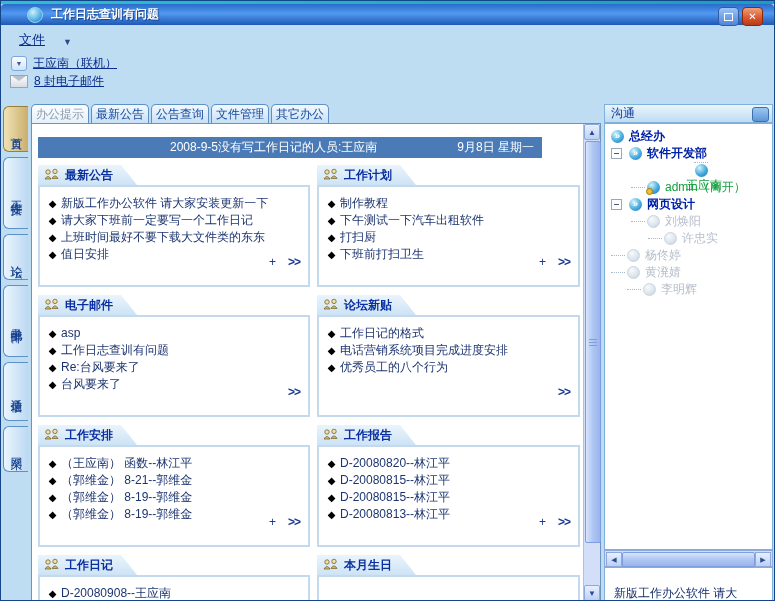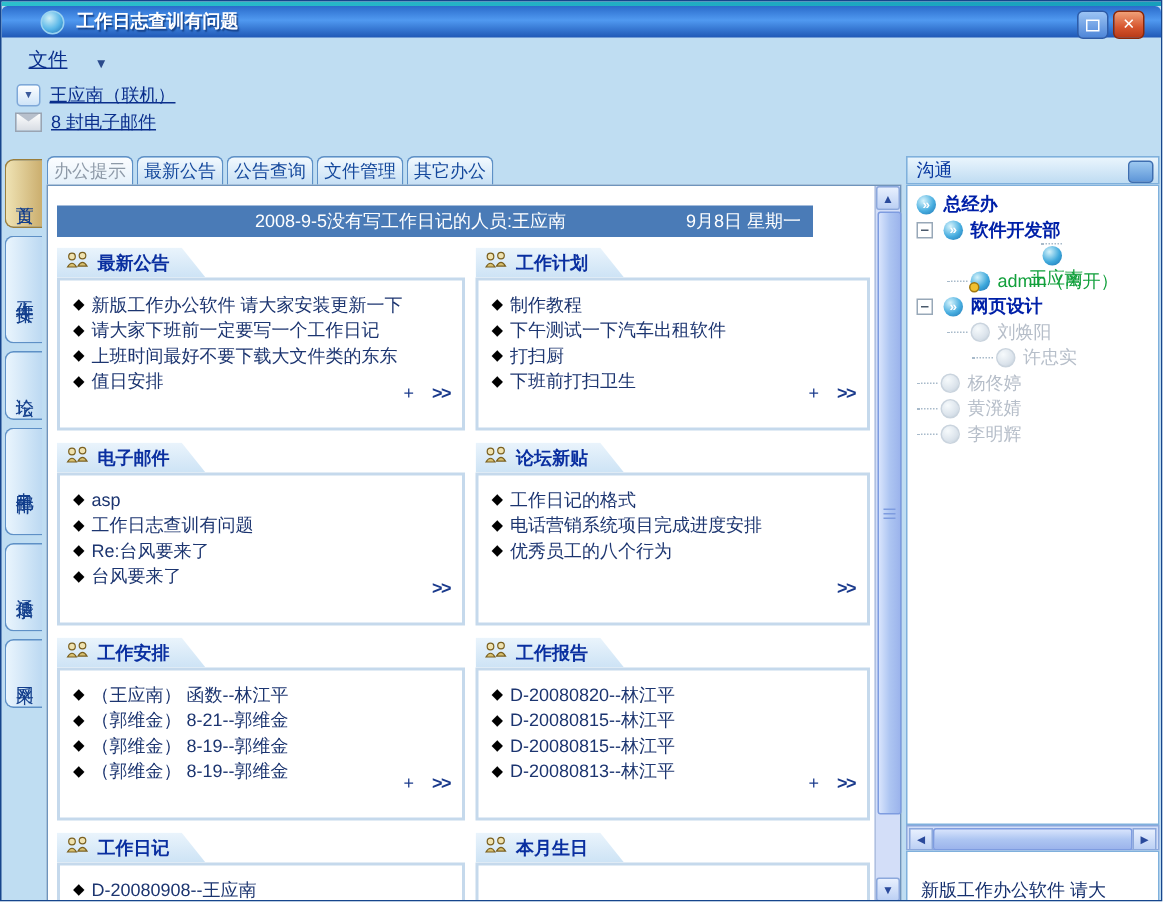--- a/index.html
+++ b/index.html
@@ -465,21 +465,21 @@
         <div class="trow t-user-offline" style="padding-left: 6px;">
           <span class="dots" style="width: 14px;"></span>
           <span class="globe off"></span>
           <span class="lbl">杨佟婷</span>
         </div>
         <div class="trow t-user-offline" style="padding-left: 6px;">
           <span class="dots" style="width: 14px;"></span>
           <span class="globe off"></span>
           <span class="lbl">黄溌婧</span>
         </div>
-        <div class="trow t-user-offline" style="padding-left: 6px;">
+        <div class="trow t-user-offline" style="padding-left: 22px;">
           <span class="dots" style="width: 14px;"></span>
           <span class="globe off"></span>
           <span class="lbl">李明辉</span>
         </div>
       </div>
     <div class="hscroll">
       <div class="hbtn l">◀</div>
       <div class="hthumb"></div>
       <div class="hbtn r">▶</div>
     </div>

